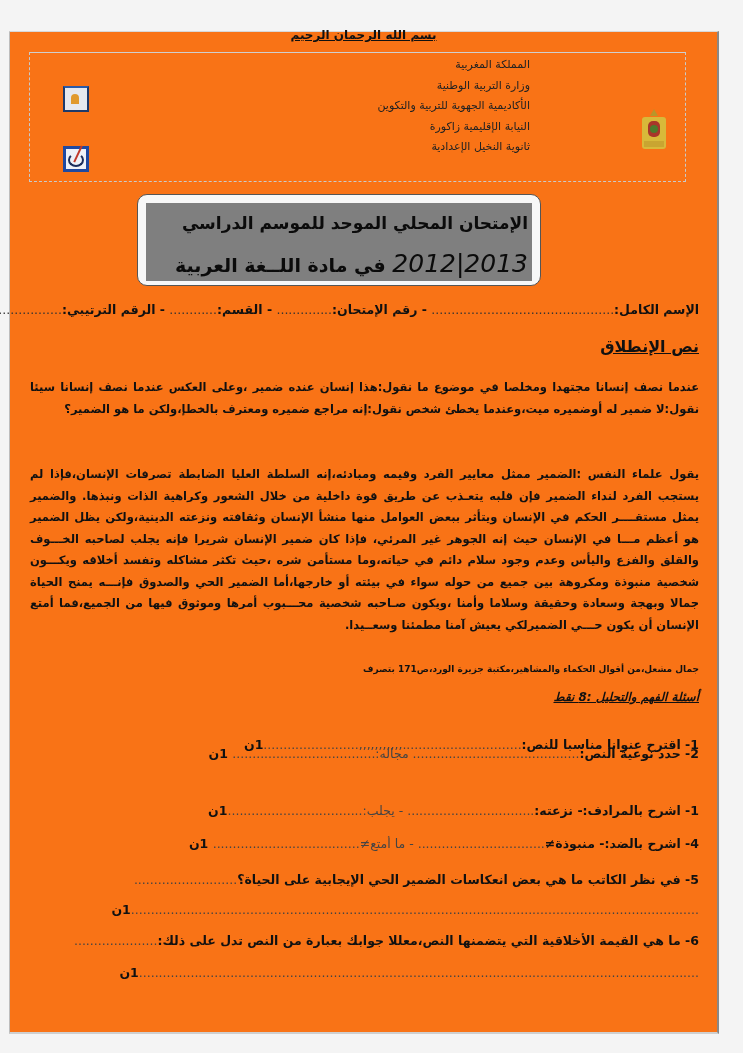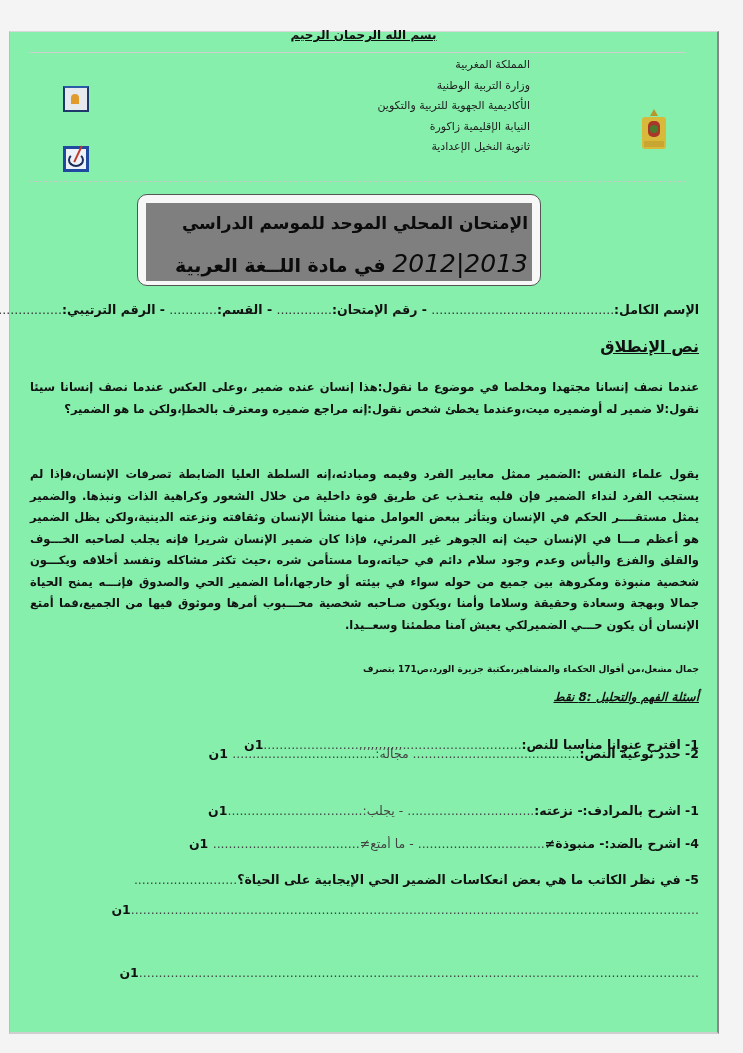--- a/index.html
+++ b/index.html
@@ -3,21 +3,21 @@
 <meta charset="utf-8">
 <style>
   html, body { margin:0; padding:0; }
   body {
     width:743px; height:1053px; background:#f4f4f4; position:relative; overflow:hidden;
     font-family:"DejaVu Sans", sans-serif; color:#111;
   }
   .page {
     position:absolute; left:9px; top:31px; width:707px; height:1000px;
     border-top:1px solid #d8d8d8; border-right:2px solid #888; border-bottom:2px solid #cfcfcf; border-left:1px solid #bdbdbd;
-    background:#86efac;
+    background:#f97316;
   }
   .basmala {
     position:absolute; left:0; right:0; top:-4px; text-align:center;
     font-size:12px; font-weight:bold; direction:rtl;
   }
   .basmala span { text-decoration:underline; }
   .header-box {
     position:absolute; left:19px; top:20px; width:655px; height:128px;
     border:1px dashed #c9c9c9; border-top:1px solid #cfcfcf;
   }
@@ -122,16 +122,19 @@
   </div>
   <div class="q rtl" dir="rtl" style="top:804px;">
     <span>4- اشرح بالضد:- منبوذة≠</span><span class="dots">................................ - ما أمتع≠.....................................</span> <span class="pts">1ن</span>
   </div>
   <div class="q rtl" dir="rtl" style="top:840px;">
     <span>5- في نظر الكاتب ما هي بعض انعكاسات الضمير الحي الإيجابية على الحياة؟</span><span class="dots">..........................</span>
   </div>
   <div class="q rtl" dir="rtl" style="top:870px;">
     <span class="dots">...............................................................................................................................................</span><span class="pts">1ن</span>
   </div>
+  <div class="q rtl" dir="rtl" style="top:901px;">
+    <span>6- ما هي القيمة الأخلاقية التي يتضمنها النص،معللا جوابك بعبارة من النص تدل على ذلك:</span><span class="dots">.....................</span>
+  </div>
   <div class="q rtl" dir="rtl" style="top:933px; left:40px;">
     <span class="dots">.............................................................................................................................................</span><span class="pts">1ن</span>
   </div>
 </div>
 
 </body></html>

